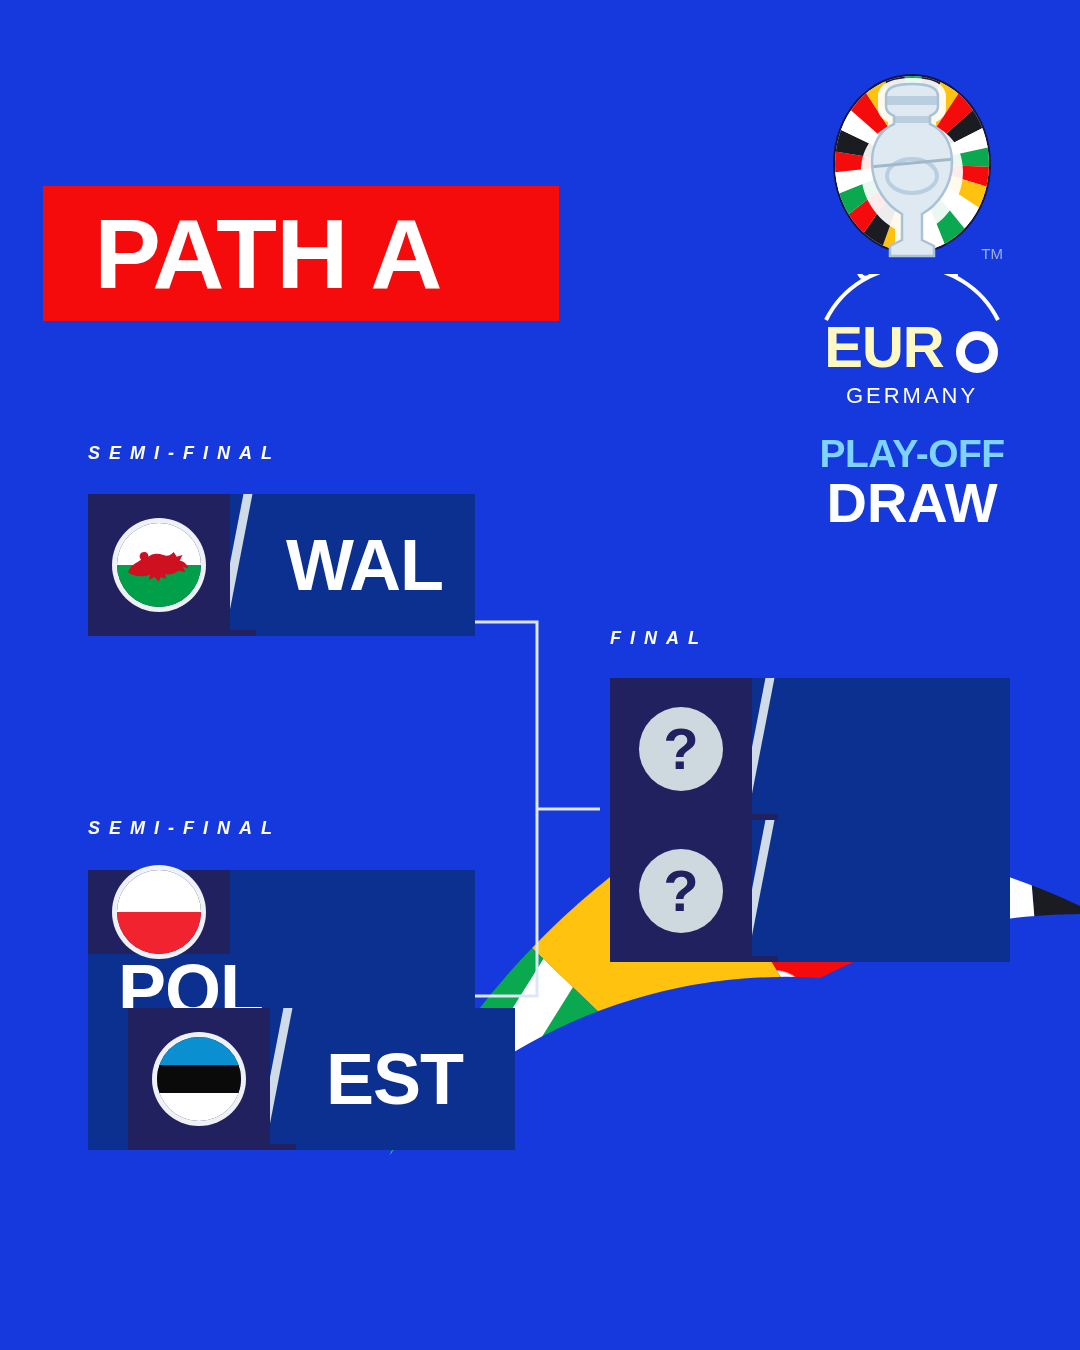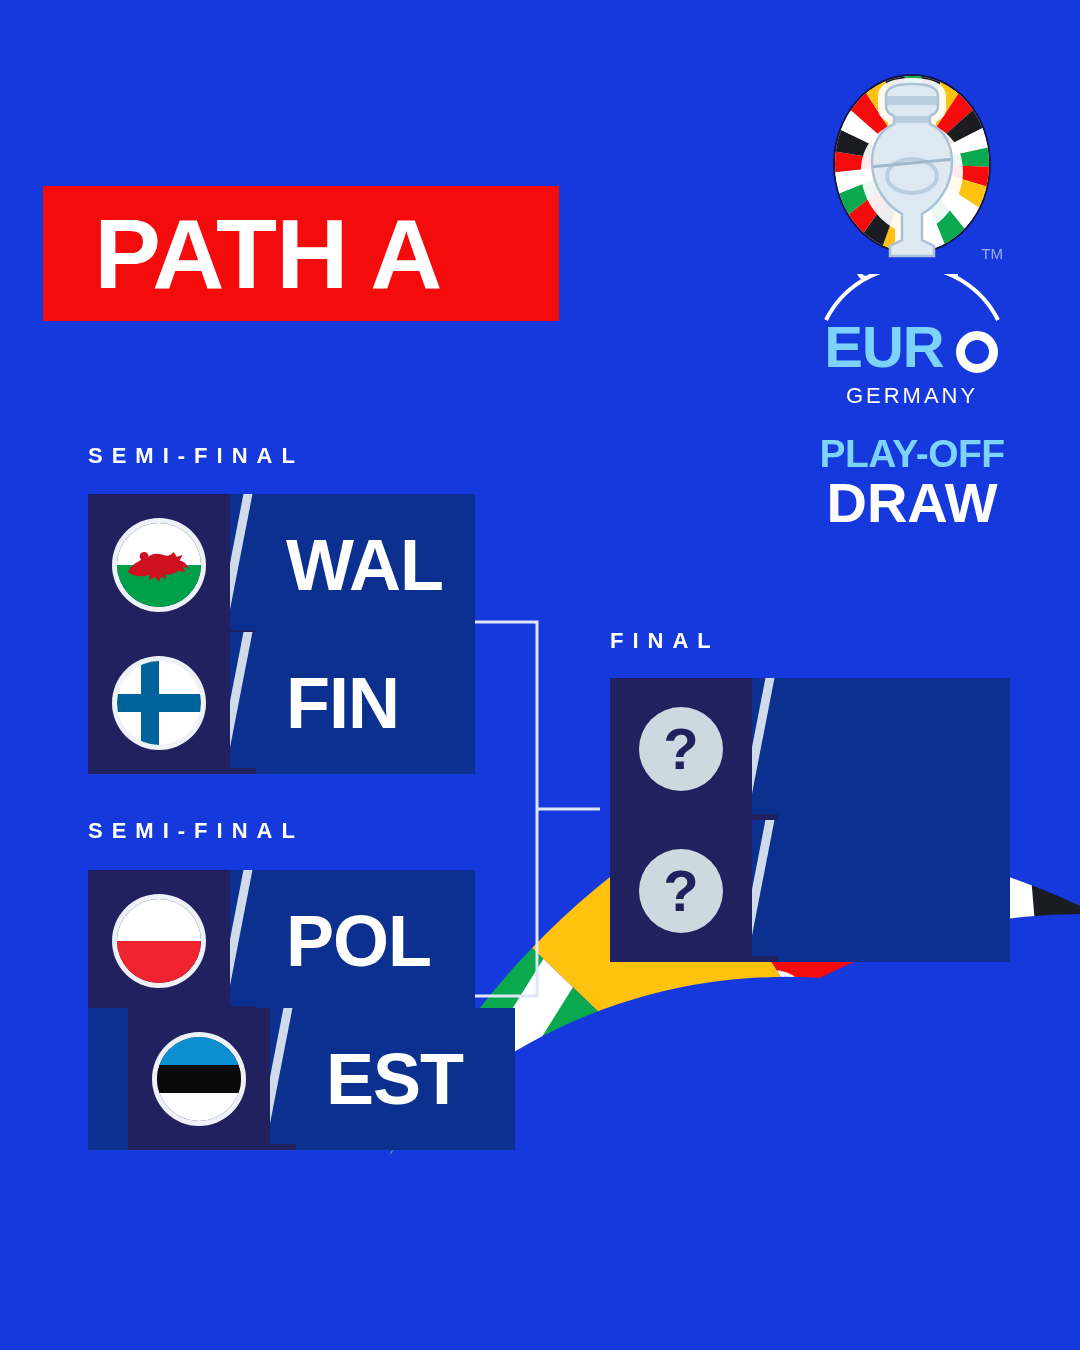--- a/index.html
+++ b/index.html
@@ -29,34 +29,34 @@
     line-height:1;
     font-family:"Liberation Sans", sans-serif;
   }
 
   
   .logo-block{position:absolute;right:34px;top:28px;width:268px;text-align:center;}
   .emblem{width:170px;height:196px;margin:0 auto;position:relative;}
   .tm{position:absolute;right:-6px;bottom:6px;color:#9db0e8;font-size:15px;font-weight:400;}
   .uefa-arc{width:200px;height:48px;margin:6px auto -4px;display:block;}
   .euro-line{
-    color:#7dd3fc;font-weight:700;font-size:58px;letter-spacing:-1px;line-height:1;
+    color:#fef9c3;font-weight:700;font-size:58px;letter-spacing:-1px;line-height:1;
     display:flex;align-items:center;justify-content:center;gap:11px;
   }
   .euro-line .o-ring{
     display:inline-block;width:42px;height:42px;border:9px solid #fff;border-radius:50%;
     box-sizing:border-box;margin:0 2px 0 1px;position:relative;top:5px;
   }
   .germany{color:#fff;font-size:22px;font-weight:400;letter-spacing:3px;margin-top:7px;}
   .playoff{color:#7dd3fc;font-size:39px;font-weight:700;letter-spacing:-0.5px;margin-top:25px;line-height:1.02;}
   .draw{color:#fff;font-size:56px;font-weight:700;letter-spacing:0px;line-height:1.02;}
 
   
   .stage-label{
-    position:absolute;color:#ffffff;font-size:22px;font-weight:700;letter-spacing:9px;
+    position:absolute;color:#ffffff;font-size:18px;font-weight:700;letter-spacing:9px;font-style:italic;
   }
   .row{
     position:absolute;height:142px;display:flex;align-items:stretch;
     background:#0b308f;
   }
   .row .flagcell{
     width:142px;background:#20215e;position:relative;
     display:flex;align-items:center;justify-content:center;
   }
   .row .slash{
@@ -282,36 +282,24 @@
                    L60 48 L52 46 L50 52 L44 46 L36 50 L38 43 C28 46 16 46 8 40 Z" fill="#cf1020"></path>
         </svg>
       </div>
     </div>
     <div class="slash"></div>
     <div class="namecell">
       <span class="code">WAL</span>
     </div>
   </div>
 
-  <div class="row" style="left:88px;top:588px;width:387px;">
-    <div class="flagcell">
-      <div class="flagdisc f-fin">
-        <div class="vbar"></div>
-          <div class="hbar"></div>
-      </div>
-    </div>
-    <div class="slash"></div>
-    <div class="namecell">
-      <span class="code">FIN</span>
-    </div>
-  </div>
 
   <div class="stage-label" style="left:88px;top:774px;">SEMI-FINAL</div>
 
-  <div class="row" style="left:88px;top:826px;width:387px;">
+  <div class="row" style="left:88px;top:826px;width:387px;flex-direction:column;">
     <div class="flagcell">
       <div class="flagdisc f-pol">
         <div class="top"></div>
           <div class="bot"></div>
       </div>
     </div>
     <div class="slash"></div>
     <div class="namecell">
       <span class="code">POL</span>
     </div>

